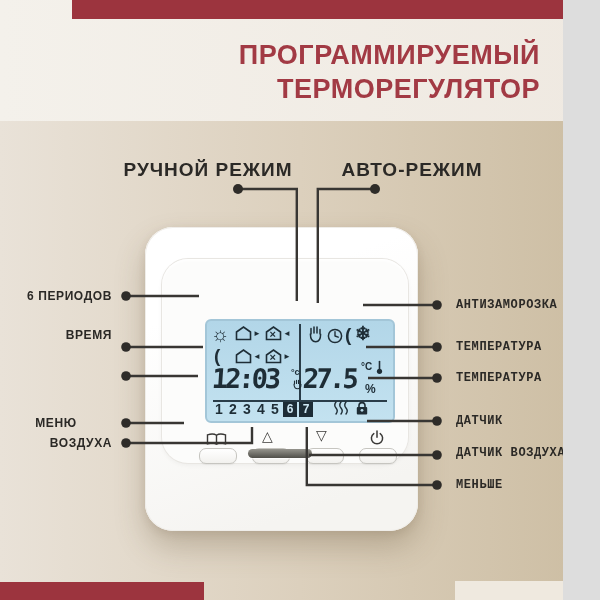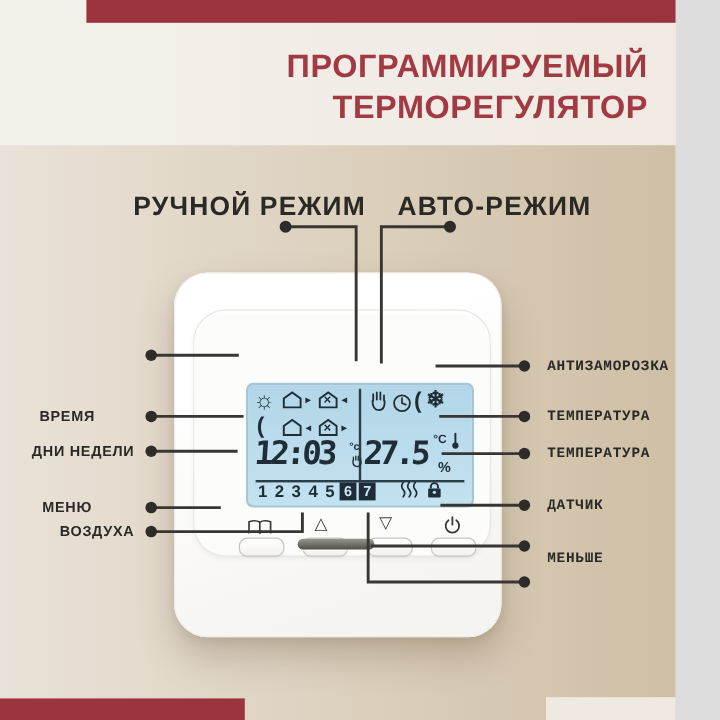--- a/index.html
+++ b/index.html
@@ -8,21 +8,21 @@
   .bg-top{position:absolute;left:0;top:0;width:600px;height:121px;
           background:linear-gradient(90deg,#f4f1eb,#efe9e1);}
   .bg-bottom{position:absolute;left:0;top:121px;width:600px;height:479px;
           background:linear-gradient(90deg,#e9e2d8 0%,#dcd0bd 50%,#ccbda2 100%);}
   .bar{position:absolute;background:#9c343e;}
   .cream-block{position:absolute;background:#efe9df;}
   .title{position:absolute;top:38px;right:23px;text-align:right;
          color:#a23a44;font-weight:bold;font-size:27px;line-height:34px;
          letter-spacing:.5px;white-space:nowrap;}
   .mode-label{position:absolute;top:159px;width:240px;text-align:center;
-         color:#2b2926;font-weight:bold;font-size:22px;letter-spacing:1px;white-space:nowrap;}
+         color:#2b2926;font-weight:bold;font-size:19px;letter-spacing:1px;white-space:nowrap;}
   .lab{position:absolute;color:#2b2926;font-weight:bold;font-size:12px;
        letter-spacing:.6px;white-space:nowrap;height:14px;line-height:14px;}
   .lab-l{left:0;width:112px;text-align:right;}
   .lab-r{left:456px;text-align:left;font-family:Liberation Mono, monospace;}
   .connectors{position:absolute;left:0;top:0;z-index:30;pointer-events:none;}
 
   
   .device{position:absolute;left:145px;top:227px;width:273px;height:304px;
       border-radius:28px;background:linear-gradient(160deg,#ffffff 25%,#f5f4f1 85%);
       box-shadow:0 16px 30px rgba(96,78,52,.28),0 3px 8px rgba(96,78,52,.12),inset 0 0 0 1px #efede9;
@@ -62,30 +62,31 @@
   <div class="cream-block" style="left:455px;top:581px;width:145px;height:19px;"></div>
 
   <div class="title">
     <div>ПРОГРАММИРУЕМЫЙ</div>
     <div>ТЕРМОРЕГУЛЯТОР</div>
   </div>
 
   <div class="mode-label" style="left:88px;">РУЧНОЙ РЕЖИМ</div>
   <div class="mode-label" style="left:292px;">АВТО-РЕЖИМ</div>
 
-  <div class="lab lab-l" style="top:340px;text-align:center;">ВРЕМЯ</div>
-  <div class="lab lab-l" style="top:369px;">ДНИ НЕДЕЛИ</div>
+  <div class="lab lab-l" style="top:289px;">6 ПЕРИОДОВ</div>
+  <div class="lab lab-l" style="top:328px;">ВРЕМЯ</div>
   <div class="lab lab-l" style="top:416px;text-align:center;">МЕНЮ</div>
   <div class="lab lab-l" style="top:436px;">ВОЗДУХА</div>
 
   <div class="lab lab-r" style="top:298px;">АНТИЗАМОРОЗКА</div>
   <div class="lab lab-r" style="top:340px;">ТЕМПЕРАТУРА</div>
   <div class="lab lab-r" style="top:371px;">ТЕМПЕРАТУРА</div>
   <div class="lab lab-r" style="top:414px;">ДАТЧИК</div>
-  <div class="lab lab-r" style="top:458px;">МЕНЬШЕ</div>
+  <div class="lab lab-r" style="top:446px;">ДАТЧИК ВОЗДУХА</div>
+  <div class="lab lab-r" style="top:478px;">МЕНЬШЕ</div>
 
   <div class="device">
     <div class="inner-panel">
       <div class="lcd">
         <div style="left:92px;top:3px;width:2.2px;height:76px;background:#2a3d49;"></div>
         <div style="left:6px;top:79px;width:174px;height:2px;background:#2a3d49;"></div>
 
         <span class="glyph" style="left:4px;top:3px;font-size:20px;">☼</span>
         <svg class="ic" style="left:28px;top:5px;" width="17" height="15" viewBox="0 0 17 15">
           <path d="M1.5,13.5 V6 L8.5,1 L15.5,6 V13.5 Z" fill="none" stroke="#1e2d36" stroke-width="1.6"></path>

